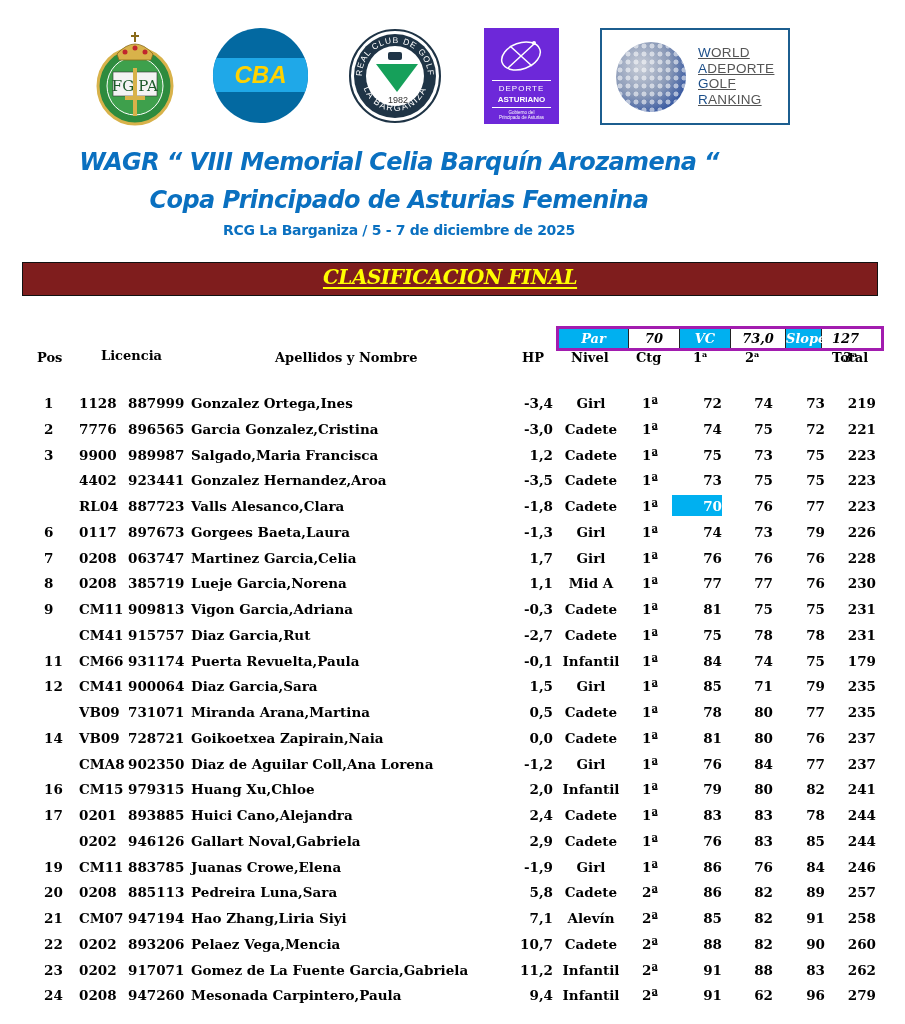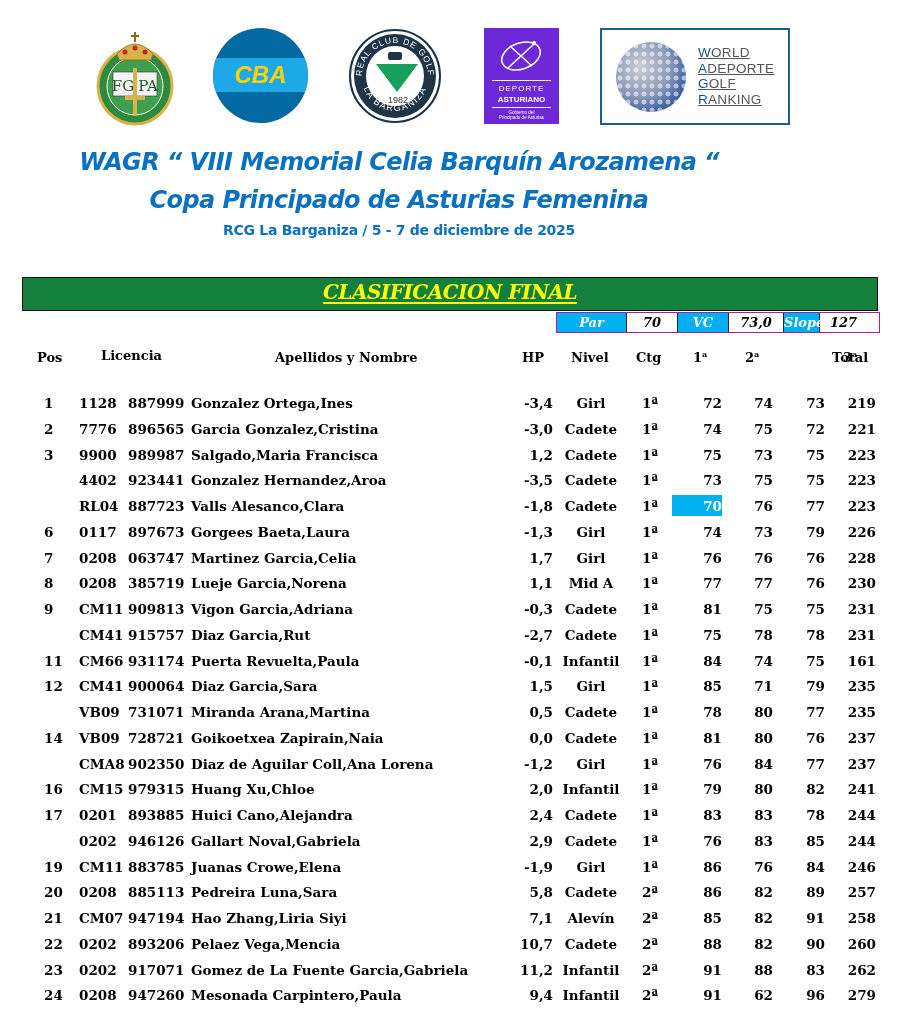--- a/index.html
+++ b/index.html
@@ -27,25 +27,25 @@
   .wagr .wt { position:absolute; left:96px; top:15px; font-family:"Liberation Sans", sans-serif; font-size:13.5px; line-height:15.5px; color:#555; letter-spacing:0.3px;text-decoration:underline; }
   .wagr .wt b { color:#1c4f8a; font-weight:normal; }
 
   
   .title { position:absolute; left:0; width:798px; text-align:center; color:#0a70c0; font-family:"DejaVu Sans", "Liberation Sans", sans-serif; font-weight:bold; }
   .t1 { top:148px; font-size:24px; font-style:italic; letter-spacing:-0.6px; }
   .t2 { top:186px; font-size:24px; font-style:italic; letter-spacing:-0.6px; }
   .t3 { top:222px; font-size:14px; letter-spacing:-0.3px; }
 
   
-  .banner { position:absolute; left:22px; top:277px; width:854px; height:32px; background:#15803d; border:1.5px solid #111; }
+  .banner { position:absolute; left:22px; top:262px; width:854px; height:32px; background:#7f1d1d; border:1.5px solid #111; }
   .banner span { position:absolute; left:0; right:0; top:2px; text-align:center; font-family:"DejaVu Serif", serif; font-weight:bold; font-style:italic; font-size:20px; color:#ffff00; text-decoration:underline; text-decoration-thickness:2px; text-underline-offset:3px; letter-spacing:-0.5px; }
 
   
-  .cinfo { position:absolute; top:312px; height:19px; display:flex; border:1px solid #a21caf; left:556px; width:322px; }
+  .cinfo { position:absolute; top:326px; height:19px; display:flex; border:3px solid #a21caf; left:556px; width:322px; }
   .cinfo div { height:19px; line-height:19px; text-align:center; font-weight:bold; font-style:italic; font-size:13px; border-right:1px solid #222; box-sizing:border-box; }
   .cinfo div:last-child { border-right:none; }
   .cinfo .lbl { background:#00b0f0; color:#fff; }
   .cinfo .val { background:#fff; color:#000; }
 
   
   .hdr { position:absolute; top:350px; font-weight:bold; font-size:13px; }
   .sup { font-size:8px; vertical-align:super; line-height:0; }
 
   
@@ -292,21 +292,21 @@
       <span class="c-pos">11</span>
       <span class="c-club">CM66</span>
       <span class="c-lic">931174</span>
       <span class="c-name">Puerta Revuelta,Paula</span>
       <span class="c-hp">-0,1</span>
       <span class="c-lvl">Infantil</span>
       <span class="c-ctg">1ª</span>
       <span class="c-r1">84</span>
       <span class="c-r2">74</span>
       <span class="c-r3">75</span>
-      <span class="c-tot">161</span>
+      <span class="c-tot">179</span>
     </div>
     <div class="row">
       <span class="c-pos">12</span>
       <span class="c-club">CM41</span>
       <span class="c-lic">900064</span>
       <span class="c-name">Diaz Garcia,Sara</span>
       <span class="c-hp">1,5</span>
       <span class="c-lvl">Girl</span>
       <span class="c-ctg">1ª</span>
       <span class="c-r1">85</span>

